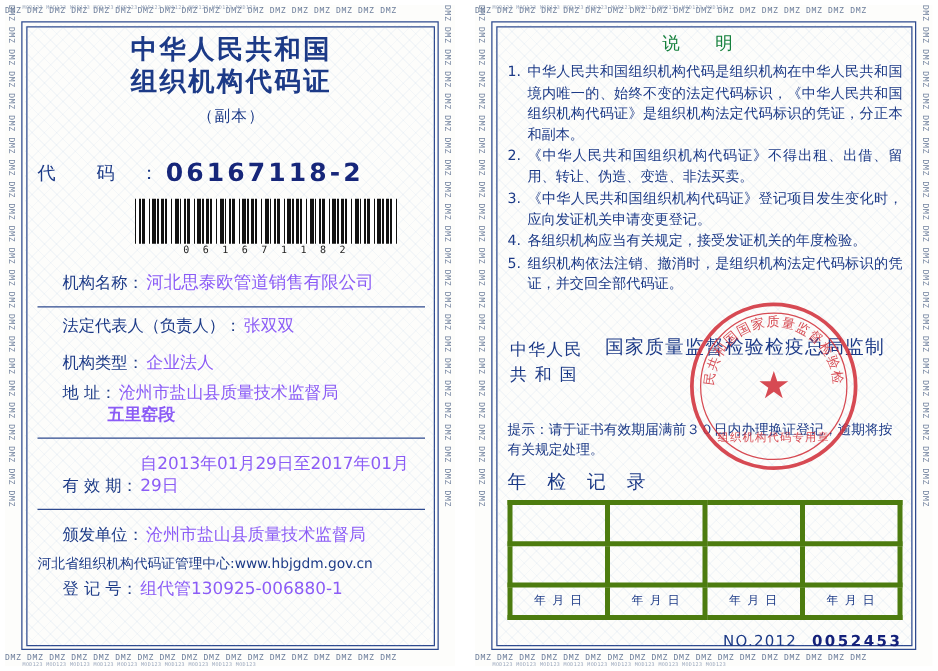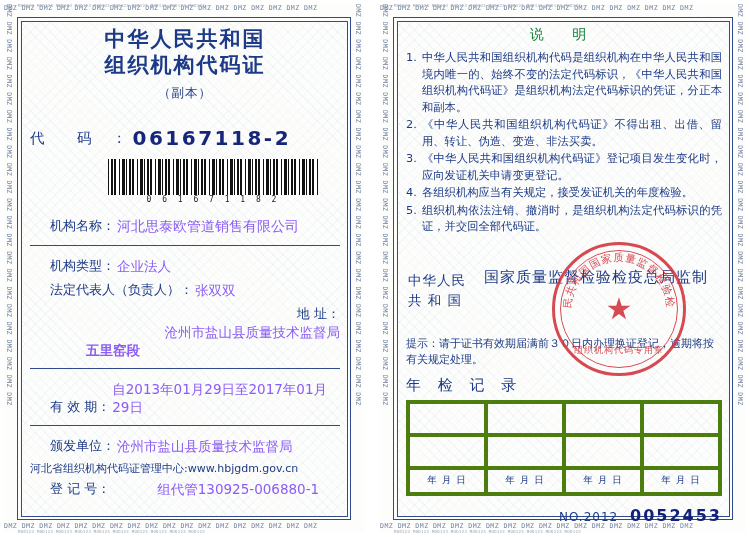--- a/index.html
+++ b/index.html
@@ -191,21 +191,21 @@
     border:4px solid #4d7c0f;height:27px;
     color:#1c3a87;font-size:10px;text-align:center;vertical-align:middle;
   }
   table.rec td.ym{height:20px;font-size:9.5px;letter-spacing:1px;}
 
   .no-row{
     margin-top:10px;text-align:right;color:#1c3a87;font-size:12px;
   }
   .no-row .no-label{letter-spacing:1px;}
   .no-row .no-value{
-    color:#14217a;font-weight:bold;font-size:16px;letter-spacing:2px;
+    color:#14217a;font-weight:bold;font-size:12px;letter-spacing:2px;
     margin-left:8px;font-family:"DejaVu Sans","Liberation Sans",sans-serif;
   }
 </style>
 </head>
 <body>
 
 <div class="page">
 
   <div class="half left-half">
     <div class="dmz-band dmz-top">DMZ  DMZ  DMZ  DMZ  DMZ  DMZ  DMZ  DMZ  DMZ  DMZ  DMZ  DMZ  DMZ  DMZ  DMZ  DMZ  DMZ  DMZ</div>
@@ -236,31 +236,31 @@
       <div class="barcode"></div>
       <div class="barcode-num">0 6 1 6 7 1 1 8 2</div>
 
       <div class="field" style="margin-top:13px;">
         <span class="f-label">机构名称：</span>
         <span class="f-value big">河北思泰欧管道销售有限公司</span>
       </div>
 
       <div class="sep-line"></div>
 
+      <div class="field" style="margin-top:6px;">
+        <span class="f-label">法定代表人（负责人）：</span>
+        <span class="f-value">张双双</span>
+      </div>
+
       <div class="field">
         <span class="f-label">机构类型：</span>
         <span class="f-value">企业法人</span>
       </div>
 
       <div class="field" style="margin-top:6px;">
-        <span class="f-label">法定代表人（负责人）：</span>
-        <span class="f-value">张双双</span>
-      </div>
-
-      <div class="field" style="margin-top:6px;flex-direction:column;">
         <span class="f-label">地        址：</span>
         <span class="f-value">沧州市盐山县质量技术监督局</span>
       </div>
       <div class="f-value indent2">五里窑段</div>
 
       <div class="sep-line2"></div>
 
       <div class="field">
         <span class="f-label">有  效  期：</span>
         <span class="f-value">自2013年01月29日至2017年01月29日</span>
@@ -268,21 +268,21 @@
 
       <div class="sep-line2"></div>
 
       <div class="field">
         <span class="f-label">颁发单位：</span>
         <span class="f-value">沧州市盐山县质量技术监督局</span>
       </div>
 
       <div class="url">河北省组织机构代码证管理中心:www.hbjgdm.gov.cn</div>
 
-      <div class="field" style="margin-top:4px;gap:45px;">
+      <div class="field" style="margin-top:4px;">
         <span class="f-label">登  记  号：</span>
         <span class="f-value">组代管130925-006880-1</span>
       </div>
     </div>
   </div>
 
   <div class="half right-half">
     <div class="dmz-band dmz-top">DMZ  DMZ  DMZ  DMZ  DMZ  DMZ  DMZ  DMZ  DMZ  DMZ  DMZ  DMZ  DMZ  DMZ  DMZ  DMZ  DMZ  DMZ</div>
     <div class="dmz-band dmz-bottom">DMZ  DMZ  DMZ  DMZ  DMZ  DMZ  DMZ  DMZ  DMZ  DMZ  DMZ  DMZ  DMZ  DMZ  DMZ  DMZ  DMZ  DMZ</div>
     <div class="dmz-side dmz-left">

